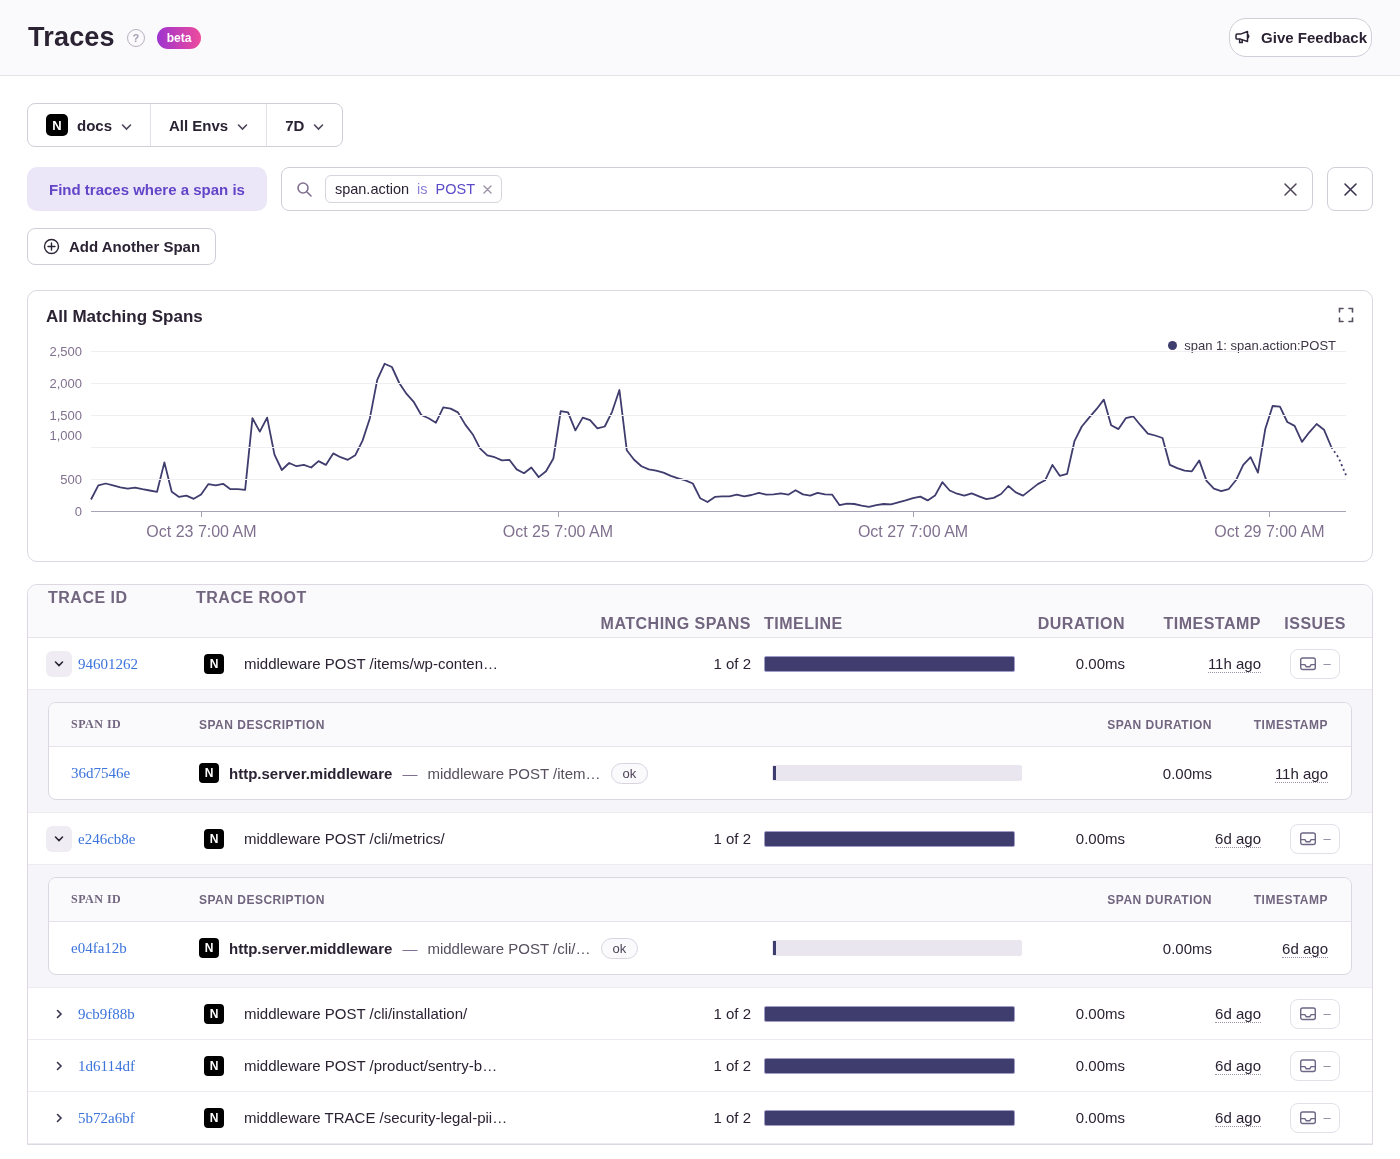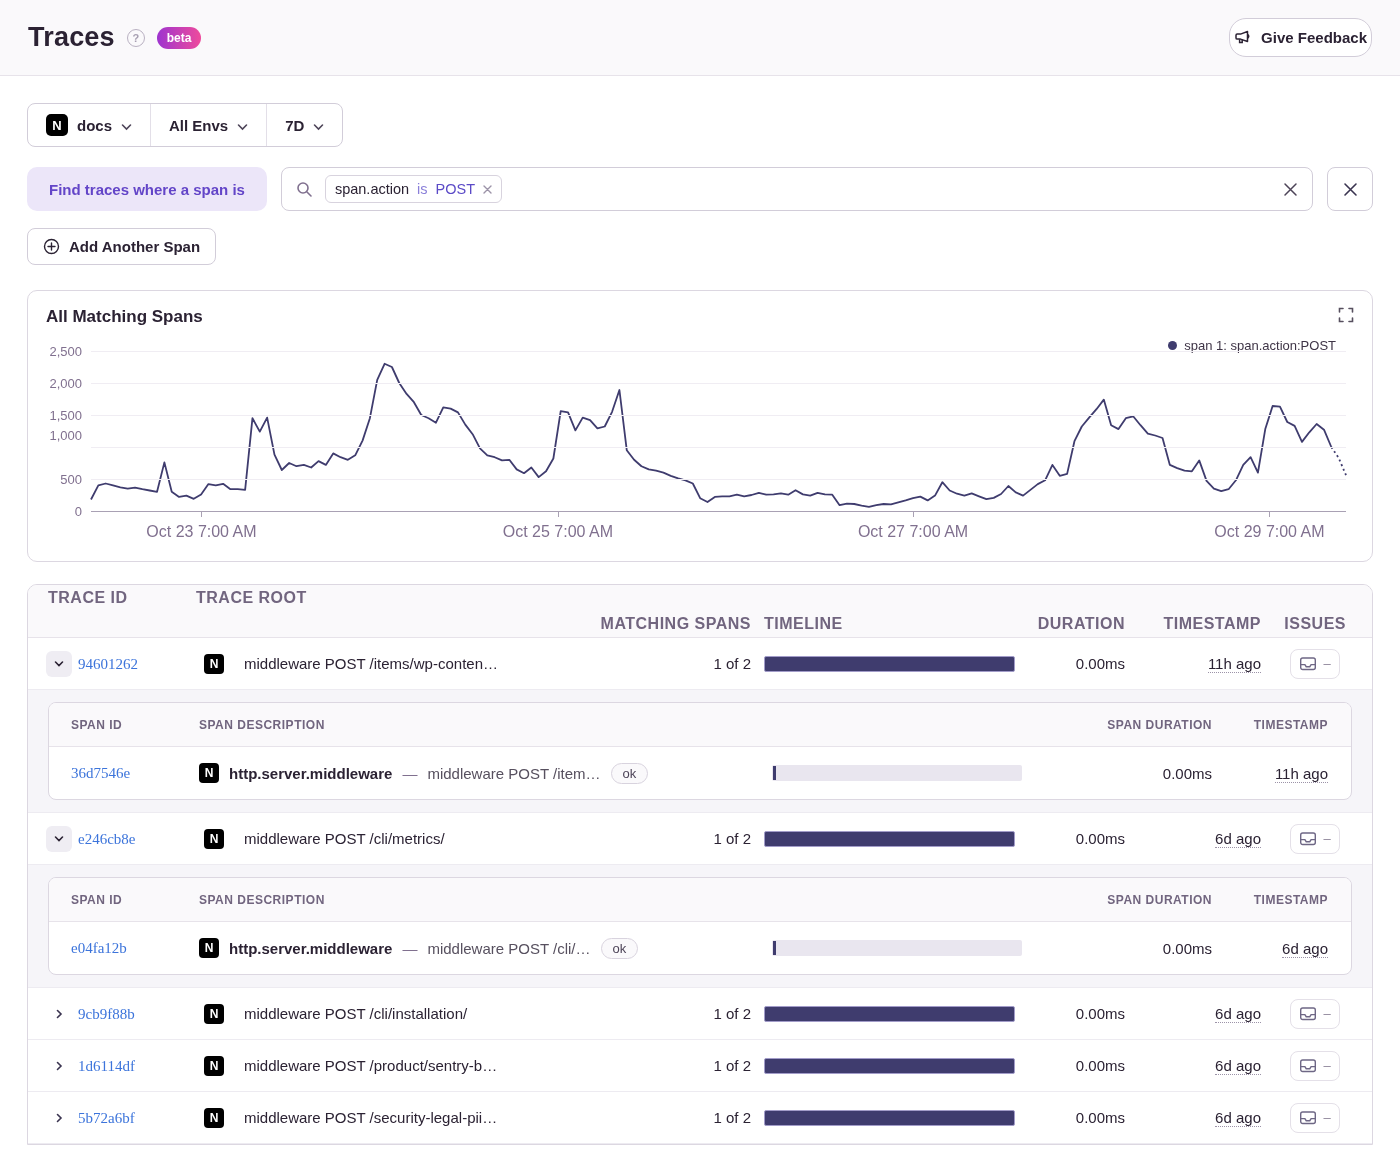--- a/index.html
+++ b/index.html
@@ -109,21 +109,21 @@
     background:#fff; display:flex; align-items:center; justify-content:center; gap:6px;
     color:#8d8499; cursor:pointer; font-size:13px; }
 
   
   .sub-wrap { background:#f6f5f9; border-bottom:1px solid #edebf1; padding:12px 20px; }
   .sub-table { background:#fff; border:1px solid #dcd7e1; border-radius:8px; overflow:hidden; }
   .sub-head, .sub-row { display:grid;
     grid-template-columns:150px 1fr 250px 190px 116px 23px; align-items:center; }
   .sub-head { height:44px; background:#faf9fb; border-bottom:1px solid #e7e3ea;
     font-size:12px; font-weight:700; color:#71657f; letter-spacing:.5px; }
-  .sh-id { padding-left:22px; }
+  .sh-id { padding-left:22px;font-family:Liberation Serif, serif; }
   .sh-dur { text-align:right; }
   .sh-ts { text-align:right; }
   .sub-row { height:52px; font-size:15px; }
   .s-id { padding-left:22px; }
   .s-desc { display:flex; align-items:center; gap:10px; overflow:hidden; white-space:nowrap;
     padding-right:14px; }
   .s-op { font-weight:700; }
   .s-sep { color:#80708f; }
   .s-d { color:#57505f; overflow:hidden; text-overflow:ellipsis; }
   .ok-badge { border:1px solid #d8d3de; background:#faf9fb; color:#4d4458; font-size:13px;
@@ -473,21 +473,21 @@
                 <svg width="12" height="12" viewBox="0 0 12 12">
                   <path d="M4.5 2.5L8 6l-3.5 3.5" fill="none" stroke="#3a3450" stroke-width="1.6" stroke-linecap="round"></path>
                 </svg>
               </span>
             </button>
           </div>
       <div class="c-id"><a>5b72a6bf</a></div>
       <div class="c-icon">
             <span class="nlogo sm">N</span>
           </div>
-      <div class="c-root">middleware POST /security-legal-pii…</div>
+      <div class="c-root">middleware TRACE /security-legal-pii…</div>
       <div class="c-spans">1 of 2</div>
       <div class="c-timeline">
             <div class="bar"></div>
           </div>
       <div class="c-dur">0.00ms</div>
       <div class="c-ts"><span class="ts">6d ago</span></div>
       <div class="c-issues">
             <button class="issues-btn">
               <span style="display:flex">
                 <svg width="18" height="16" viewBox="0 0 18 16">

